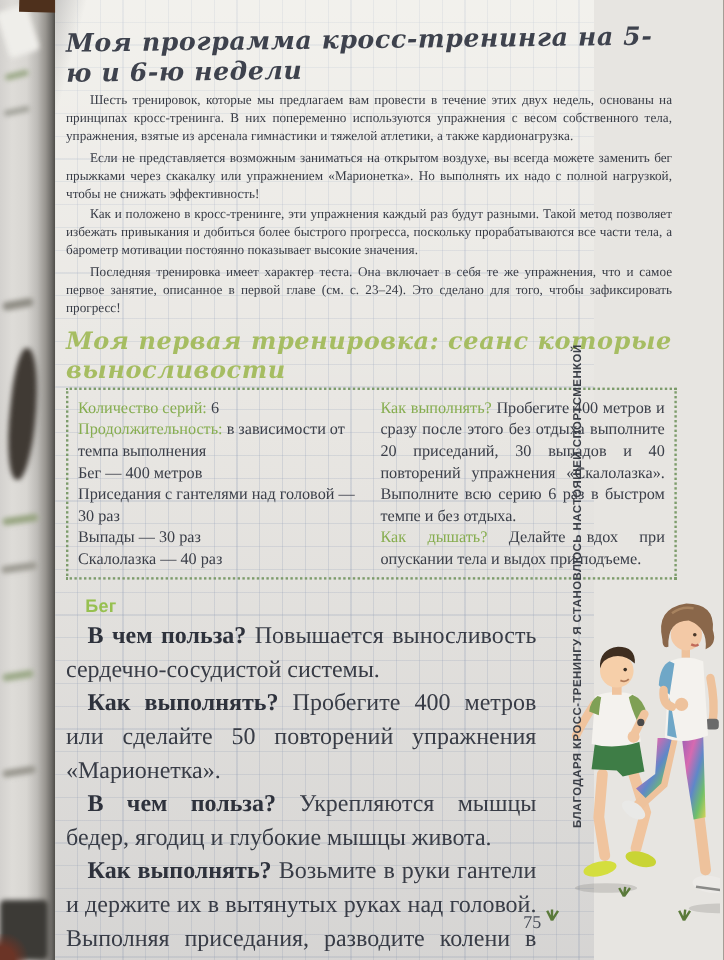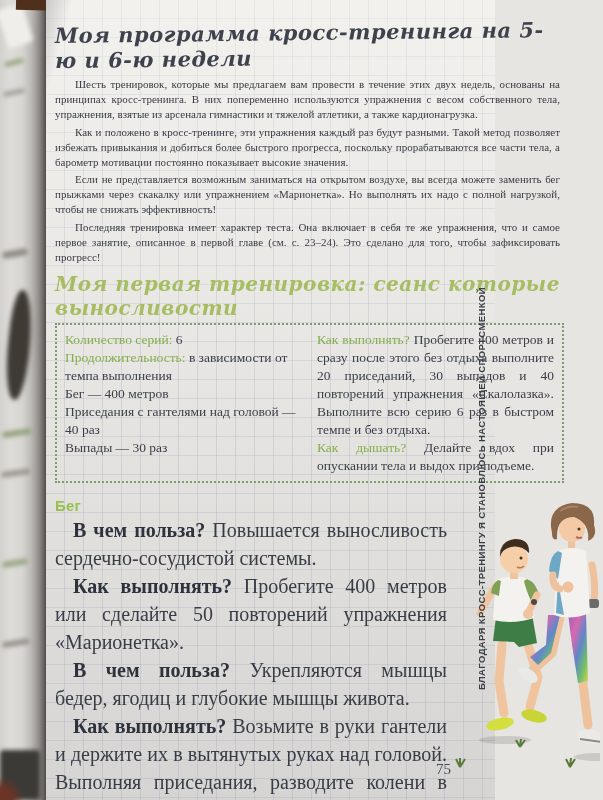--- a/index.html
+++ b/index.html
@@ -42,21 +42,21 @@
   h2.script-green{margin:7px 0 3px 0;font:italic 700 20px "DejaVu Serif",serif;color:#a6bd62;letter-spacing:0.5px;}
 
   .box{box-sizing:border-box;width:509px;border:2px dotted #7d9c6b;padding:6px 8px 6px 8px;display:flex;gap:14px;
     font-size:13.5px;line-height:1.33;color:#3a3e48;}
   .box .col-left{flex:0 0 238px;}
   .box .col-right{flex:1;}
   .box p{margin:0;text-align:justify;}
   .glabel{color:#86ad4f;font-weight:normal;}
 
   .sections{width:392px;margin-top:14px;}
-  .sections h3{margin:10px 0 2px 0;font:700 15px "Liberation Sans",sans-serif;color:#97c050;letter-spacing:0.2px;}
+  .sections h3{margin:10px 0 2px 16px;font:700 15px "Liberation Sans",sans-serif;color:#97c050;letter-spacing:0.2px;}
   .sections h3:first-child{margin-top:0;}
   .sections p{margin:0;font-size:20px;line-height:1.40;text-align:justify;text-indent:18px;color:#383c46;}
   .qlabel{font-weight:bold;color:#2e323c;}
 
   .runners{position:absolute;left:354px;top:485px;width:200px;height:300px;}
 
   .vertical-note{position:absolute;right:8px;top:330px;height:360px;
     writing-mode:vertical-rl;transform:rotate(180deg);
     font:700 9.5px "Liberation Sans",sans-serif;letter-spacing:0.4px;color:#3a3e46;white-space:nowrap;}
 
@@ -82,33 +82,34 @@
 
   <div class="table-edge"></div>
   <div class="table-corner"></div>
 
   <div class="page">
     <div class="content">
 
       <h1 class="script-title">Моя программа кросс-тренинга на 5-ю и 6-ю недели</h1>
 
       <p class="body">Шесть тренировок, которые мы предлагаем вам провести в течение этих двух недель, основаны на принципах кросс-тренинга. В них попеременно используются упражнения с весом собственного тела, упражнения, взятые из арсенала гимнастики и тяжелой атлетики, а также кардионагрузка.</p>
+      <p class="body">Если не представляется возможным заниматься на открытом воздухе, вы всегда можете заменить бег прыжками через скакалку или упражнением «Марионетка». Но выполнять их надо с полной нагрузкой, чтобы не снижать эффективность!</p>
       <p class="body">Как и положено в кросс-тренинге, эти упражнения каждый раз будут разными. Такой метод позволяет избежать привыкания и добиться более быстрого прогресса, поскольку прорабатываются все части тела, а барометр мотивации постоянно показывает высокие значения.</p>
-      <p class="body">Если не представляется возможным заниматься на открытом воздухе, вы всегда можете заменить бег прыжками через скакалку или упражнением «Марионетка». Но выполнять их надо с полной нагрузкой, чтобы не снижать эффективность!</p>
       <p class="body">Последняя тренировка имеет характер теста. Она включает в себя те же упражнения, что и самое первое занятие, описанное в первой главе (см. с. 23–24). Это сделано для того, чтобы зафиксировать прогресс!</p>
 
       <h2 class="script-green">Моя первая тренировка: сеанс которые выносливости</h2>
 
       <div class="box">
         <div class="col-left">
           <div><b class="glabel">Количество серий:</b> <span>6</span></div>
           <div><b class="glabel">Продолжительность:</b> <span>в зависимости от темпа выполнения</span></div>
           <div>Бег — 400 метров</div>
-          <div>Приседания с гантелями над головой — 40 раз</div>
+          <div>Приседания с гантелями над головой — 30 раз</div>
           <div>Выпады — 30 раз</div>
+          <div>Скалолазка — 40 раз</div>
         </div>
         <div class="col-right">
           <p><b class="glabel">Как выполнять?</b> <span>Пробегите 400 метров и сразу после этого без отдыха выполните 20 приседаний, 30 выпадов и 40 повторений упражнения «Скалолазка». Выполните всю серию 6 раз в быстром темпе и без отдыха.</span></p>
           <p><b class="glabel">Как дышать?</b> <span>Делайте вдох при опускании тела и выдох при подъеме.</span></p>
         </div>
       </div>
 
       <div class="sections">
         <section>
           <h3>Бег</h3>

